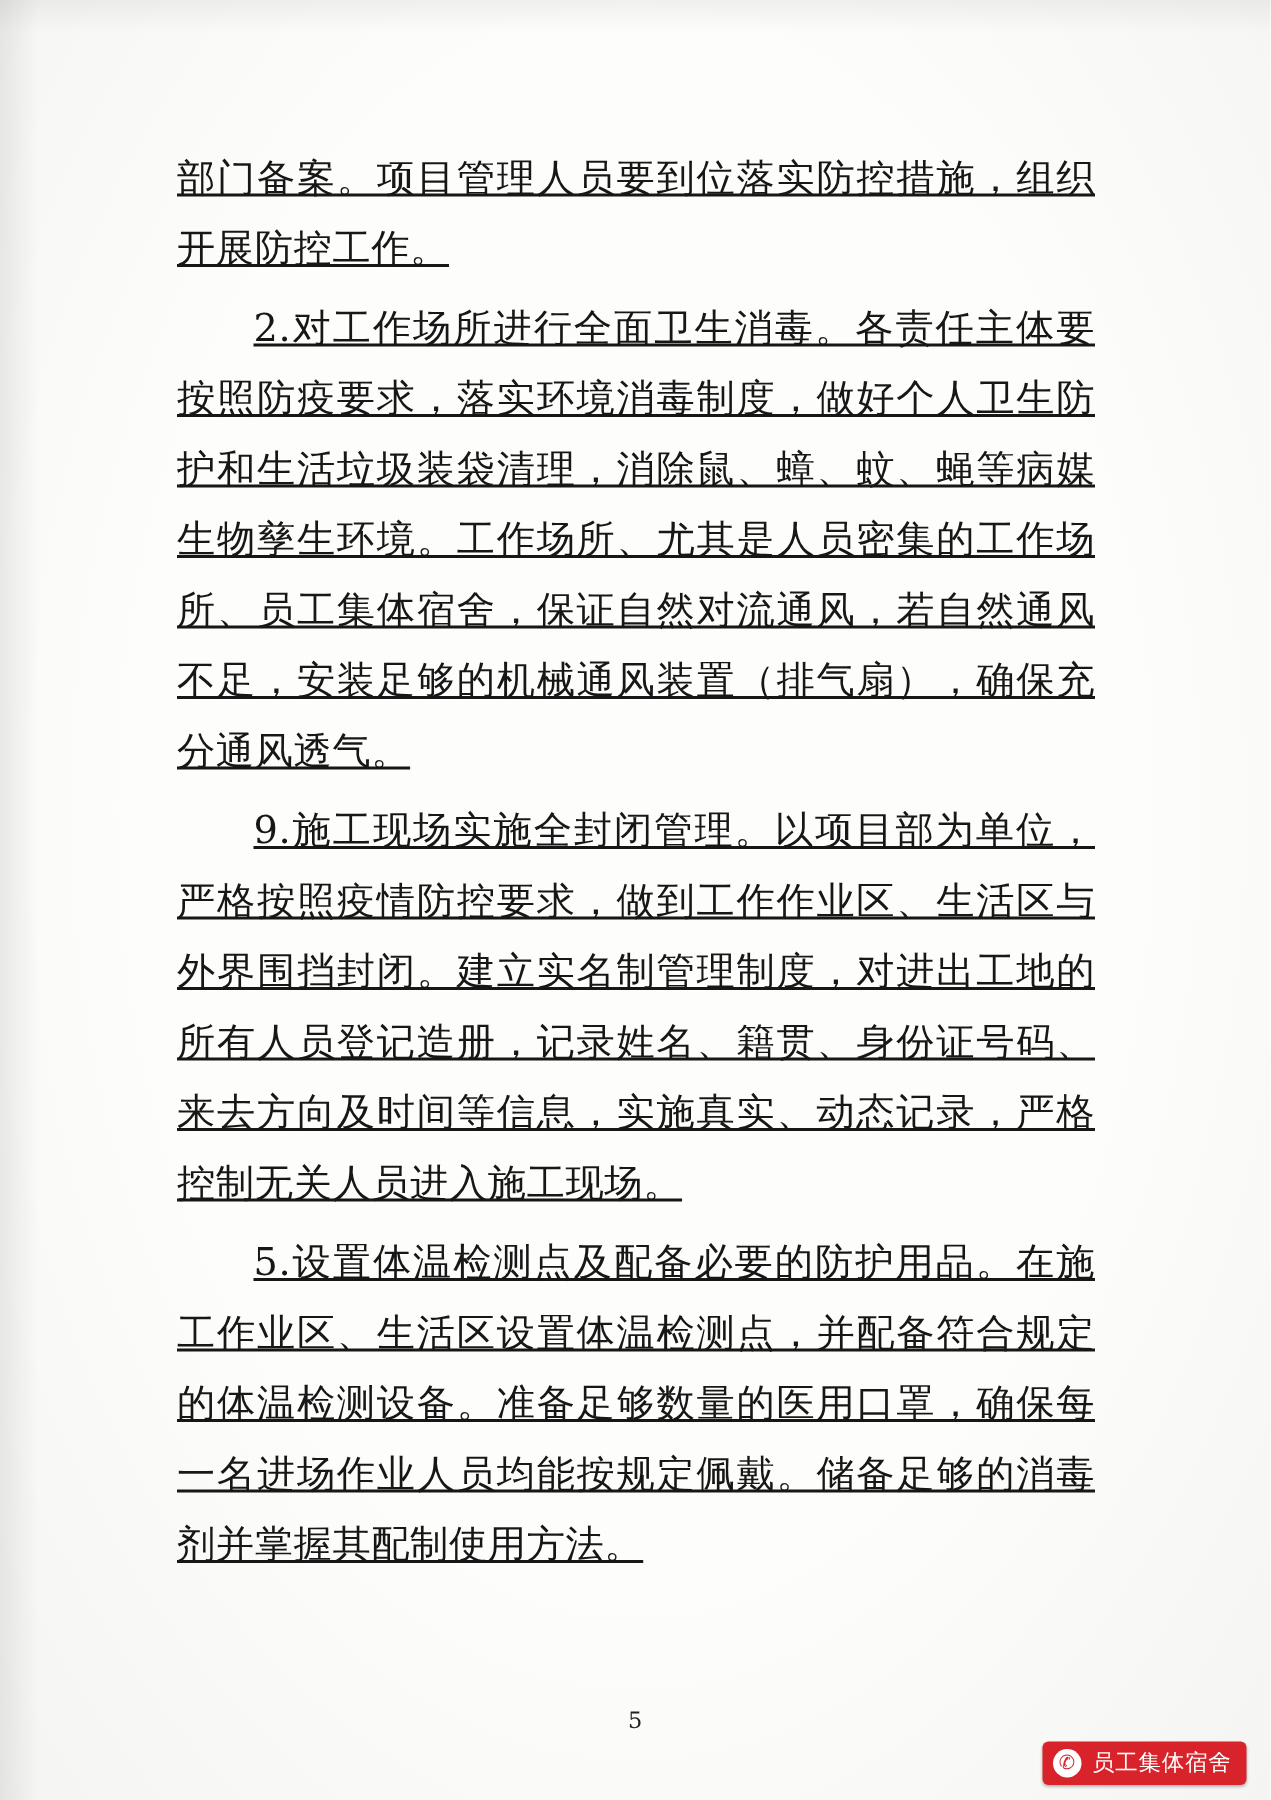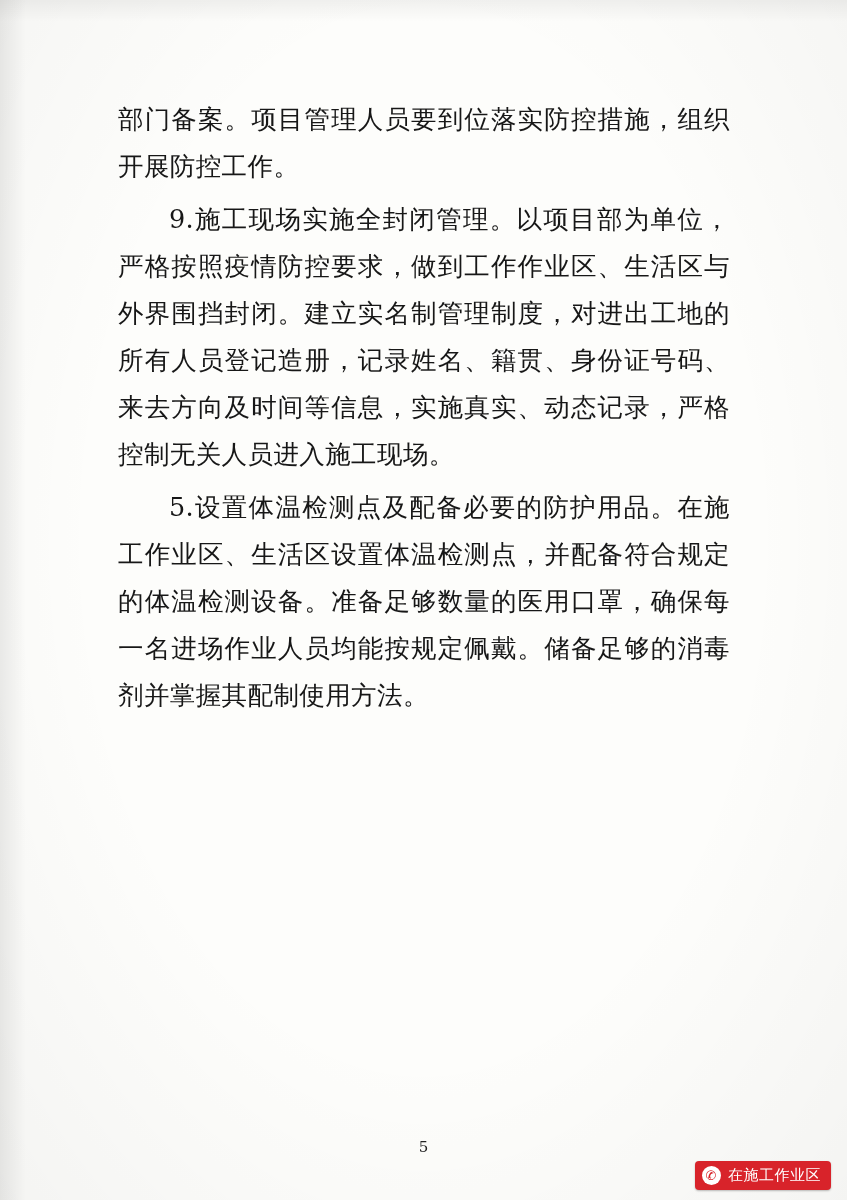--- a/index.html
+++ b/index.html
@@ -46,20 +46,21 @@
   p.para {
     margin: 0 0 6px 0;
     font-size: 25.5px;
     line-height: 47px;
     letter-spacing: 0.4px;
     text-align: justify;
     text-justify: inter-ideograph;
     color: #171717;
     font-family: "DejaVu Serif", "Liberation Serif", serif;
     text-indent: 0;
+    text-decoration: underline;
   }
   p.indent {
     text-indent: 51px;
   }
 
   .page-number {
     position: absolute;
     left: 0;
     right: 0;
     top: 1138px;
@@ -114,24 +115,25 @@
 </head>
 <body>
 
 <div class="page">
 
   <div class="edge-shadow-left"></div>
   <div class="edge-shadow-top"></div>
 
   <div class="body-area">
     <p class="para">部门备案。项目管理人员要到位落实防控措施，组织开展防控工作。</p>
+    <p class="para indent">2.对工作场所进行全面卫生消毒。各责任主体要按照防疫要求，落实环境消毒制度，做好个人卫生防护和生活垃圾装袋清理，消除鼠、蟑、蚊、蝇等病媒生物孳生环境。工作场所、尤其是人员密集的工作场所、员工集体宿舍，保证自然对流通风，若自然通风不足，安装足够的机械通风装置（排气扇），确保充分通风透气。</p>
     <p class="para indent">9.施工现场实施全封闭管理。以项目部为单位，严格按照疫情防控要求，做到工作作业区、生活区与外界围挡封闭。建立实名制管理制度，对进出工地的所有人员登记造册，记录姓名、籍贯、身份证号码、来去方向及时间等信息，实施真实、动态记录，严格控制无关人员进入施工现场。</p>
     <p class="para indent">5.设置体温检测点及配备必要的防护用品。在施工作业区、生活区设置体温检测点，并配备符合规定的体温检测设备。准备足够数量的医用口罩，确保每一名进场作业人员均能按规定佩戴。储备足够的消毒剂并掌握其配制使用方法。</p>
   </div>
 
   <div class="page-number">5</div>
 
   <div class="footer-badge">
     <span class="wechat-icon">✆</span>
-    <span>在施工作业区</span>
+    <span>员工集体宿舍</span>
   </div>
 
 </div>
 
 </body></html>

